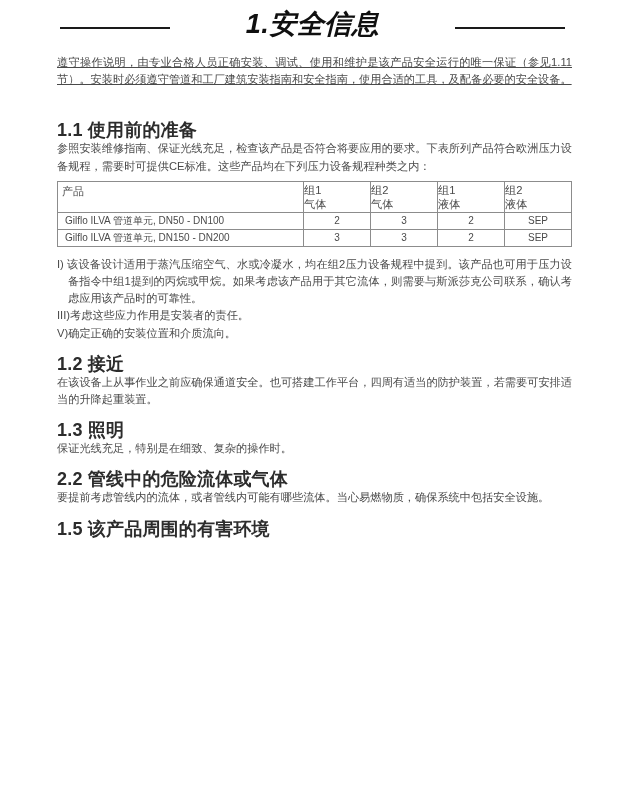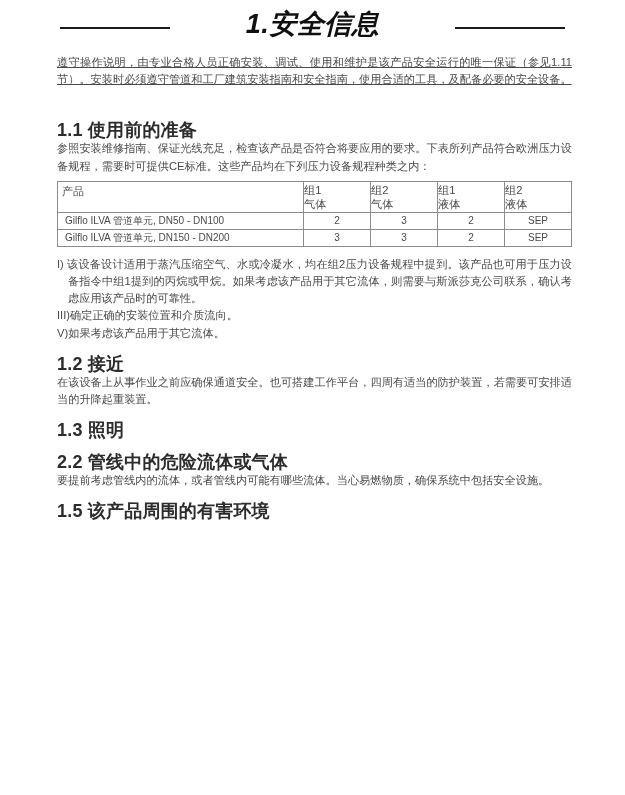--- a/index.html
+++ b/index.html
@@ -193,31 +193,32 @@
           <td class="val">3</td>
           <td class="val">2</td>
           <td class="val">SEP</td>
         </tr>
       </tbody>
     </table>
 
     <div class="gap-md"></div>
 
     <p class="para hang">I) 该设备设计适用于蒸汽压缩空气、水或冷凝水，均在组2压力设备规程中提到。该产品也可用于压力设备指令中组1提到的丙烷或甲烷。如果考虑该产品用于其它流体，则需要与斯派莎克公司联系，确认考虑应用该产品时的可靠性。</p>
-    <p class="para hang">III)确定正确的安装位置和介质流向。</p>
-    <p class="para hang">V)如果考虑该产品用于其它流体。</p>
+    <p class="para hang">III)考虑这些应力作用是安装者的责任。</p>
+    <p class="para hang">V)确定正确的安装位置和介质流向。</p>
 
     <div class="gap-lg"></div>
 
     <h2 class="sec">1.2 接近</h2>
     <p class="para">在该设备上从事作业之前应确保通道安全。也可搭建工作平台，四周有适当的防护装置，若需要可安排适当的升降起重装置。</p>
 
     <div class="gap-lg"></div>
 
     <h2 class="sec">1.3 照明</h2>
+    <p class="para">保证光线充足，特别是在细致、复杂的操作时。</p>
 
     <div class="gap-lg"></div>
 
     <h2 class="sec">2.2 管线中的危险流体或气体</h2>
     <p class="para">要提前考虑管线内的流体，或者管线内可能有哪些流体。当心易燃物质，确保系统中包括安全设施。</p>
 
     <div class="gap-lg"></div>
 
     <h2 class="sec">1.5 该产品周围的有害环境</h2>
 

